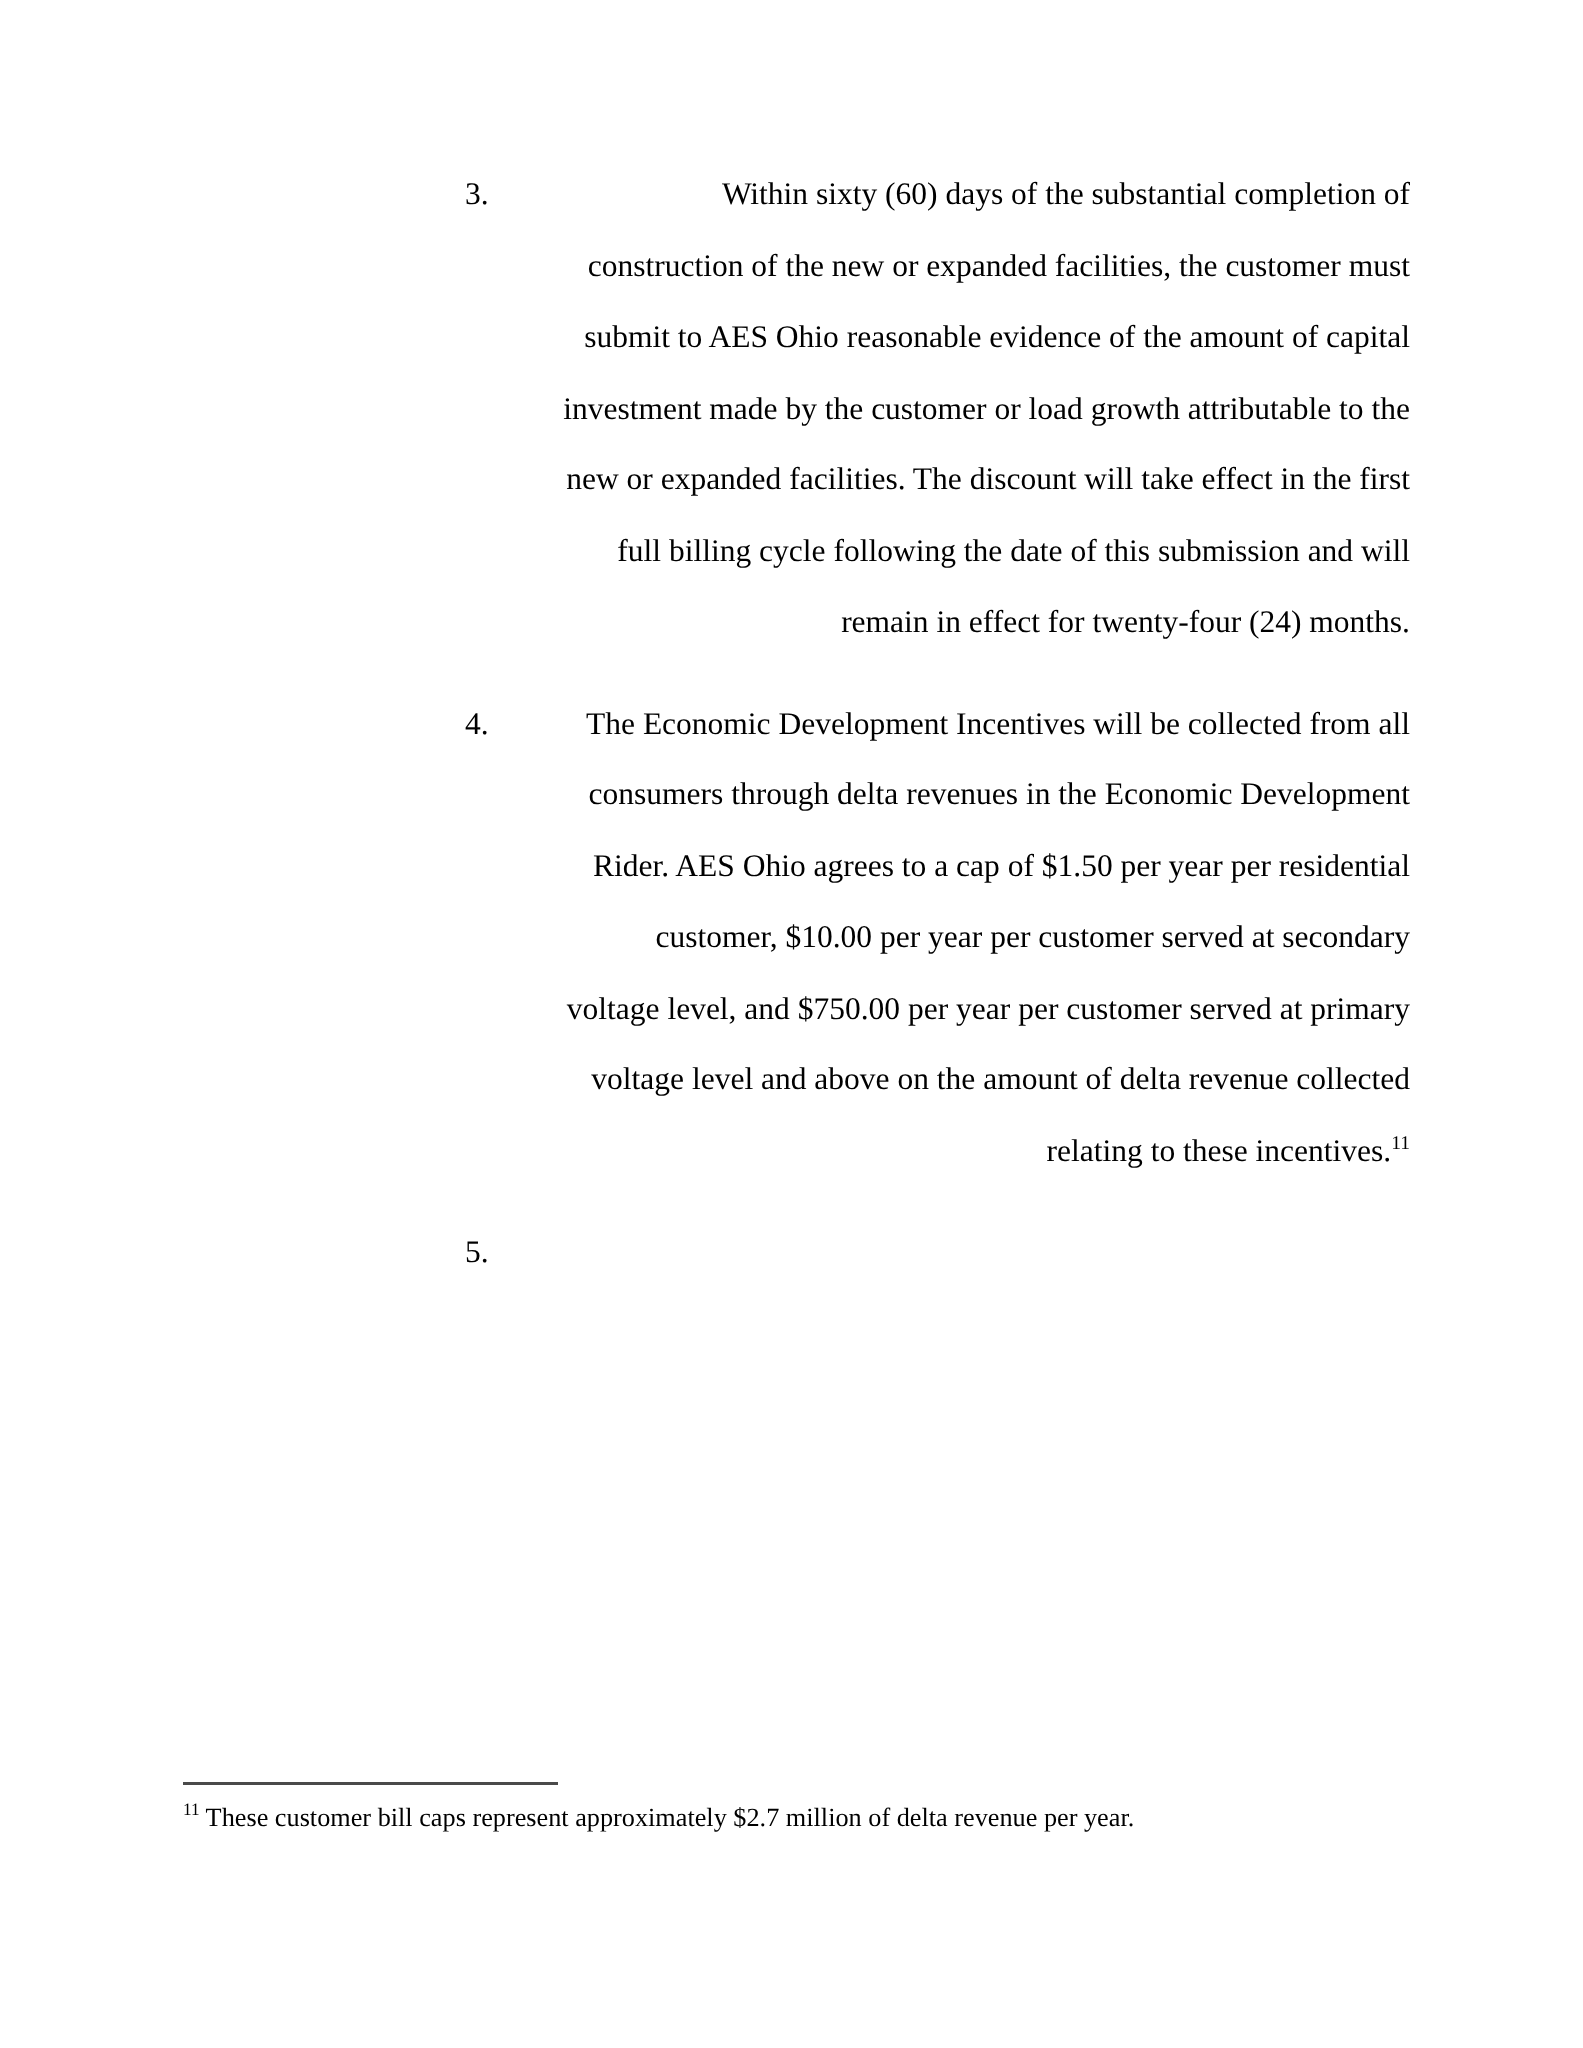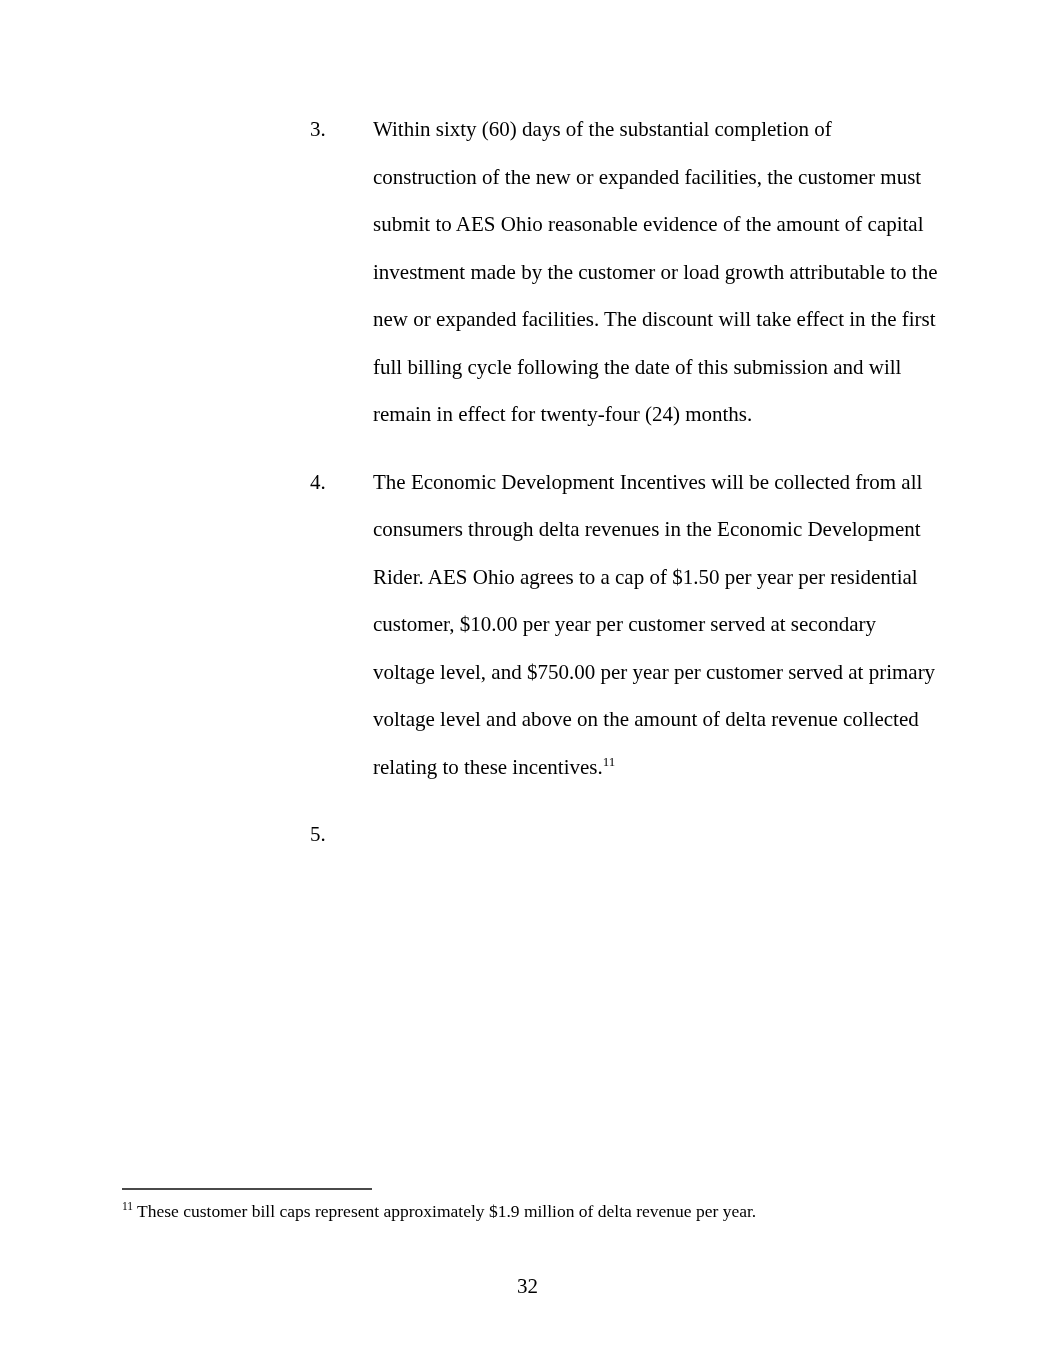--- a/index.html
+++ b/index.html
@@ -25,21 +25,21 @@
   }
   .item-number {
     flex: 0 0 63px;
     font-size: 21px;
     line-height: 47.5px;
   }
   .item-text {
     width: 567px;
     font-size: 21px;
     line-height: 47.5px;
-    text-align: left;
+    text-align: right;
   }
   .item-text sup {
     font-size: 13px;
     line-height: 0;
     vertical-align: super;
   }
   .footnote {
     position: absolute;
     left: 122px;
     top: 1188px;
@@ -87,18 +87,17 @@
     </div>
 
     <div class="list-item">
       <span class="item-number">5.</span>
     </div>
 
   </main>
 
   <footer class="footnote">
     <div class="footnote-rule"></div>
-    <p class="footnote-text"><sup>11</sup><span>These customer bill caps represent approximately $1.9 million of delta revenue per year.</span></p>
+    <p class="footnote-text"><sup>11</sup><span>These customer bill caps represent approximately $2.7 million of delta revenue per year.</span></p>
   </footer>
 
-  <div class="page-number">32</div>
 
 </div>
 
 </body></html>

